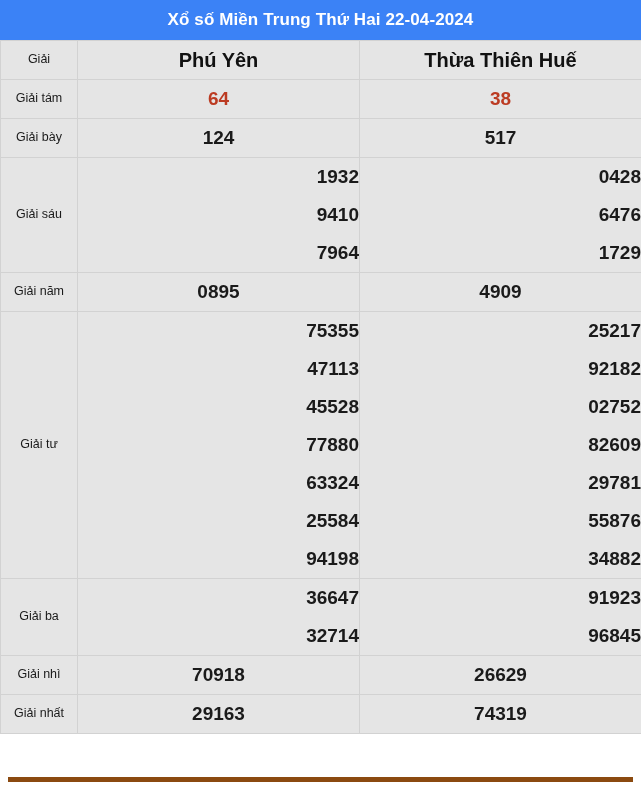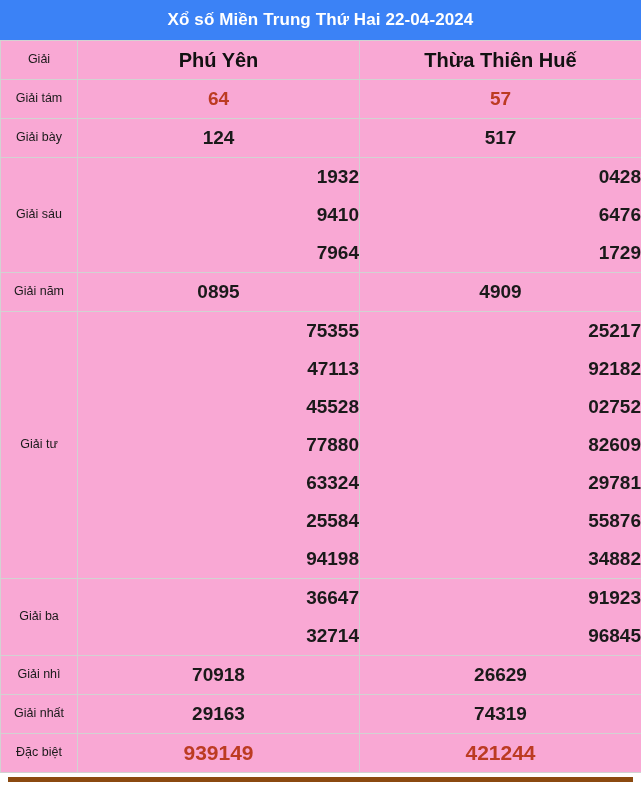--- a/index.html
+++ b/index.html
@@ -36,21 +36,21 @@
   }
 
   
   table.lottery {
     border-collapse: collapse;
     width: 641px;
     table-layout: fixed;
   }
   table.lottery td {
     border: 1px solid #d2d2d2;
-    background: #f9a8d4;
+    background: #e5e5e5;
     text-align: center;
     vertical-align: middle;
     padding: 0;
   }
 
   col.c-label { width: 77px; }
   col.c-prov  { width: 282px; }
 
   
   .cell-label {
@@ -125,21 +125,21 @@
     </colgroup>
     <tbody id="table-body">
       <tr>
         <td class="head-label cell-label">Giải</td>
         <td class="cell-province">Phú Yên</td>
         <td class="cell-province">Thừa Thiên Huế</td>
       </tr>
     <tr>
           <td class="cell-label">Giải tám</td>
           <td class="cell-num red">64</td>
-          <td class="cell-num red">57</td>
+          <td class="cell-num red">38</td>
         </tr>
         <tr>
           <td class="cell-label">Giải bày</td>
           <td class="cell-num">124</td>
           <td class="cell-num">517</td>
         </tr>
         <tr>
           <td class="cell-label">Giải sáu</td>
           <td class="cell-num">
             <div class="stack">
@@ -204,22 +204,17 @@
         <tr>
           <td class="cell-label">Giải nhì</td>
           <td class="cell-num">70918</td>
           <td class="cell-num">26629</td>
         </tr>
         <tr>
           <td class="cell-label">Giải nhất</td>
           <td class="cell-num">29163</td>
           <td class="cell-num">74319</td>
         </tr>
-        <tr>
-          <td class="cell-label">Đặc biệt</td>
-          <td class="cell-num red big">939149</td>
-          <td class="cell-num red big">421244</td>
-        </tr>
       </tbody>
   </table>
 
   <div class="bottom-bar"></div>
 </div>
 
 </body></html>

